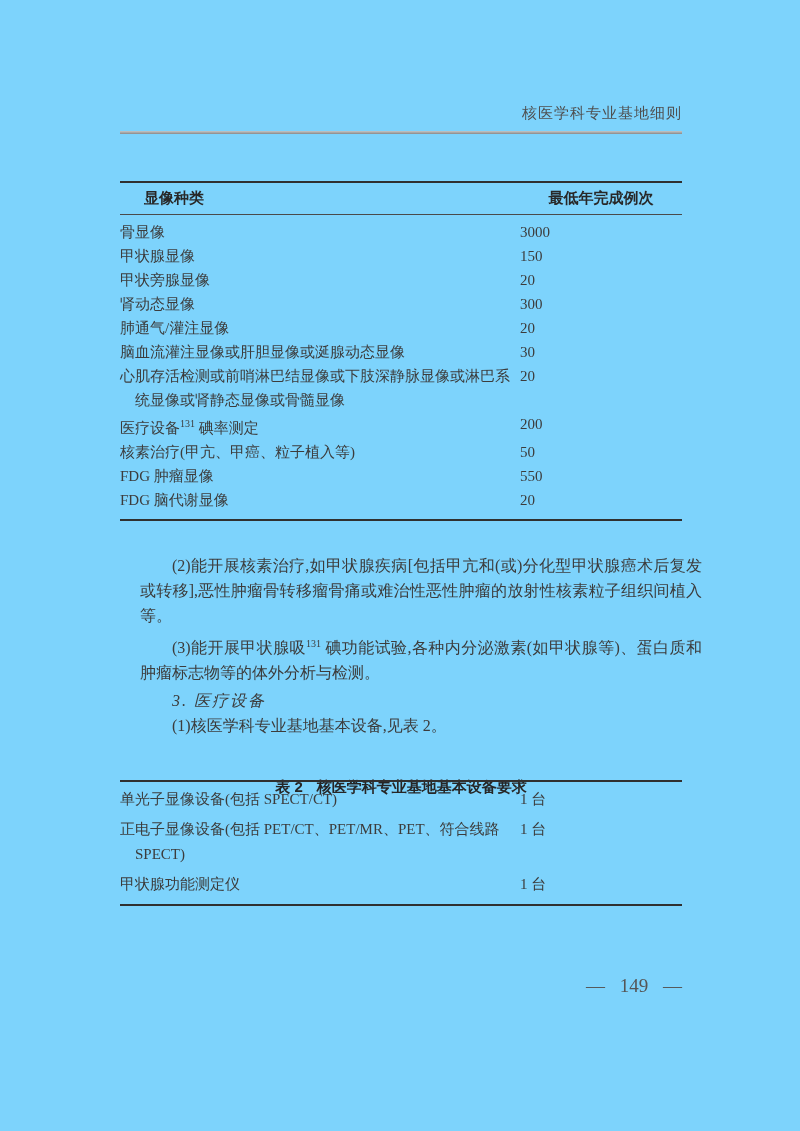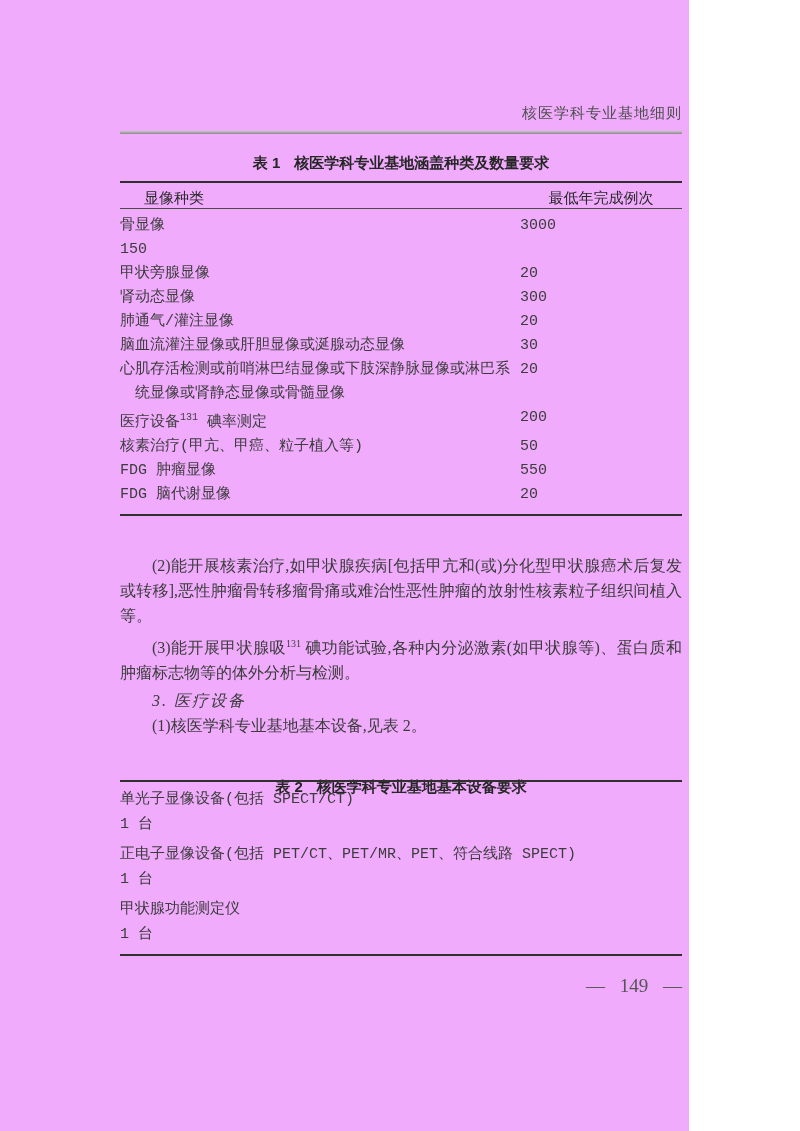--- a/index.html
+++ b/index.html
@@ -1,19 +1,19 @@
 <!DOCTYPE html>
 <html><head>
 <meta charset="utf-8">
 <style>
   html, body { margin:0; padding:0; background:#ffffff; }
   .page {
     position: relative;
-    width: 689px; height: 1131px;
-    background: #f0abfc;
+    width: 800px; height: 1131px;
+    background: #7dd3fc;
     font-family: "Liberation Serif", serif;
     color: #3c3c3c;
     overflow: hidden;
   }
   .content { position:absolute; left:120px; width:562px; }
 
   
   .running-head {
     top: 104px;
     text-align: right;
@@ -42,50 +42,50 @@
   
   .tbl {
     border-top: 2px solid #303030;
     border-bottom: 2px solid #303030;
   }
   .t1 { top: 181px; }
   .t2 { top: 780px; }
   .tbl-head {
     display: flex;
     align-items: flex-end;
-    padding: 5px 0 1px 0;
+    padding: 5px 0 7px 0;
     border-bottom: 1px solid #4a4a4a;
     font-family: "Liberation Sans", sans-serif;
-    font-weight: 400;
+    font-weight: 700;
     font-size: 15px;
     color: #282828;
     line-height: 19px;
   }
   .tbl-head .c1 { flex: 1; padding-left: 24px; }
   .tbl-head .c2 { width: 162px; text-align: center; }
-  .tbl-body { padding: 5px 0 7px 0; font-family: Liberation Mono, monospace; }
+  .tbl-body { padding: 5px 0 7px 0; }
   .trow {
     display: flex;
     align-items: flex-start;
     font-size: 15px;
     line-height: 24px;
     color: #3c3c3c;
   }
   .trow .c1 { flex: 1; padding-left: 1em; text-indent: -1em; }
   .trow .c2 { width: 162px; }
-  .t2 .trow { margin-bottom: 5px; line-height: 25px; flex-direction: column; }
+  .t2 .trow { margin-bottom: 5px; line-height: 25px; }
   .t2 .tbl-body { padding: 5px 0 2px 0; }
   sup.iso {
     font-size: 10px;
     vertical-align: 6px;
     letter-spacing: 0;
   }
 
   
-  .paragraphs { top: 553px; font-size: 16px; line-height: 25px; }
+  .paragraphs { top: 553px; font-size: 16px; line-height: 25px; margin-left: 20px; }
   .paragraphs p {
     margin: 0;
     text-indent: 2em;
     text-align: justify;
   }
   .paragraphs p.mt { margin-top: 3px; }
   .section-kai {
     font-style: italic;
     letter-spacing: 2px;
   }
@@ -101,35 +101,33 @@
   }
 </style>
 </head>
 <body>
 
 <div class="page">
 
   <div class="content running-head">核医学科专业基地细则</div>
   <div class="content head-rule"></div>
 
-  <div class="content tbl-caption t1-caption">
-    <span class="cap-label">表 1</span><span>核医学科专业基地涵盖种类及数量要求</span>
-  </div>
 
   <div class="content tbl t1">
     <div class="tbl-head">
       <div class="c1">显像种类</div>
       <div class="c2">最低年完成例次</div>
     </div>
     <div class="tbl-body">
       <div class="trow">
         <div class="c1">骨显像</div>
         <div class="c2">3000</div>
       </div>
       <div class="trow">
+        <div class="c1">甲状腺显像</div>
         <div class="c2">150</div>
       </div>
       <div class="trow">
         <div class="c1">甲状旁腺显像</div>
         <div class="c2">20</div>
       </div>
       <div class="trow">
         <div class="c1">肾动态显像</div>
         <div class="c2">300</div>
       </div>

